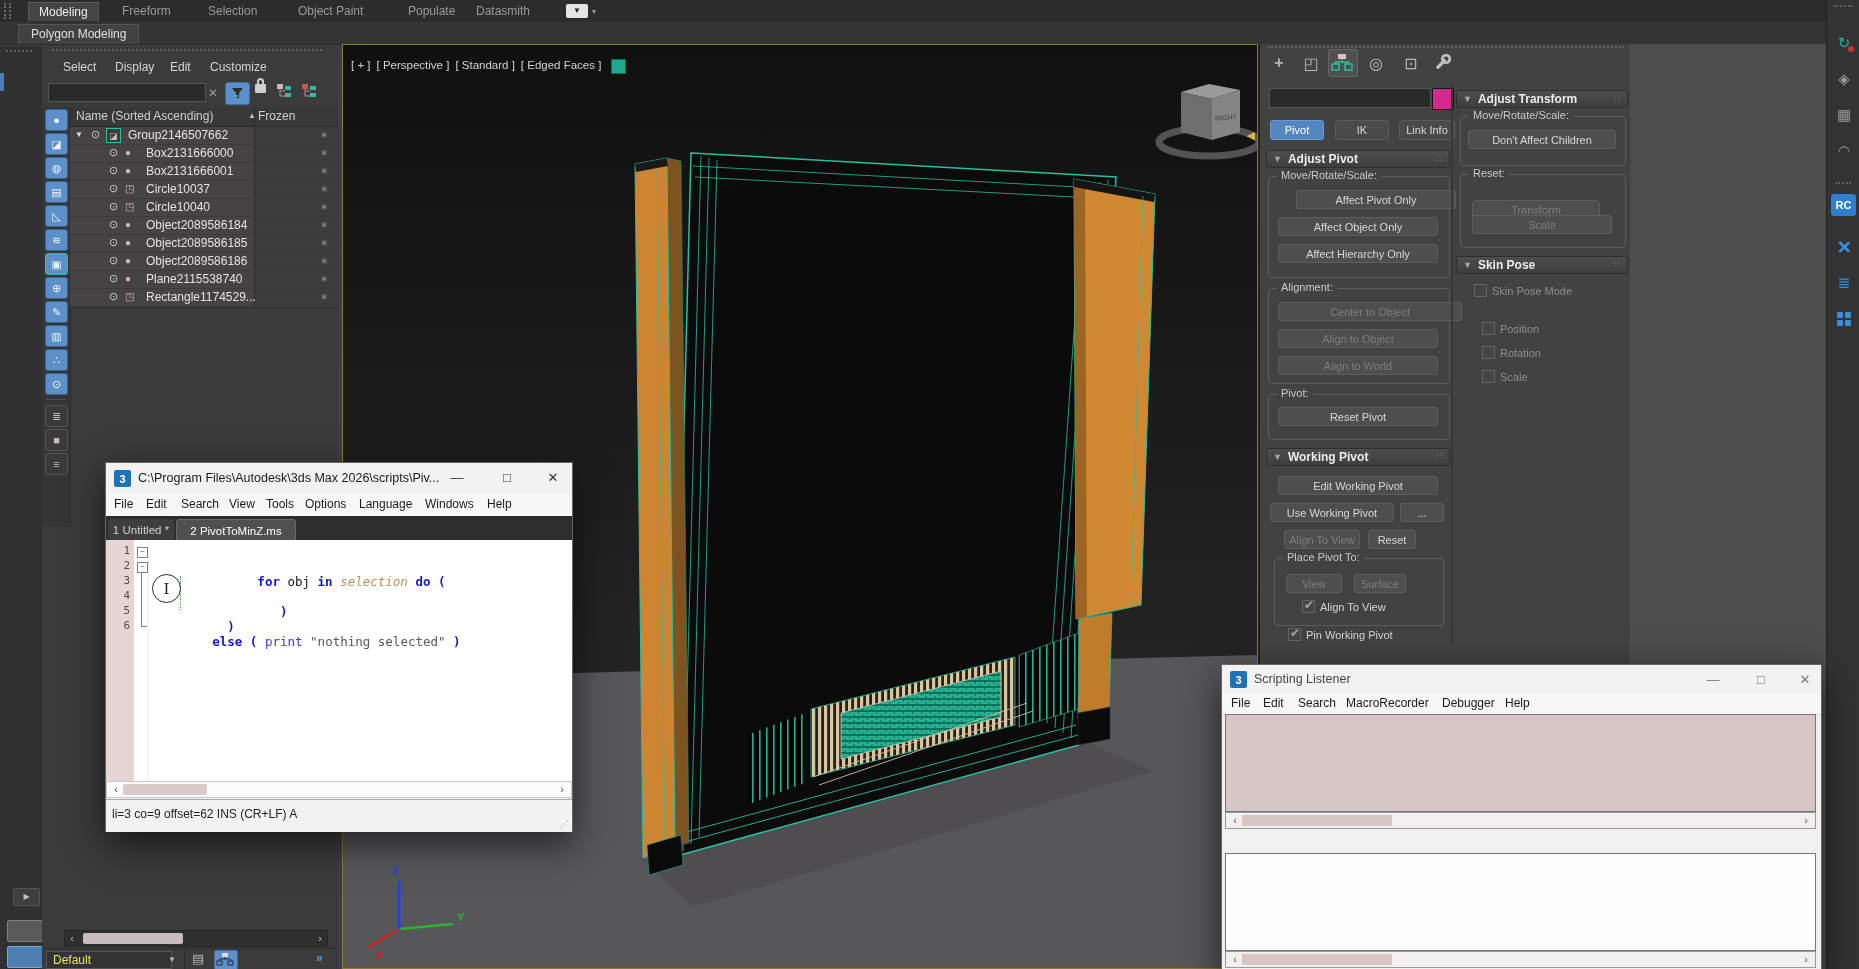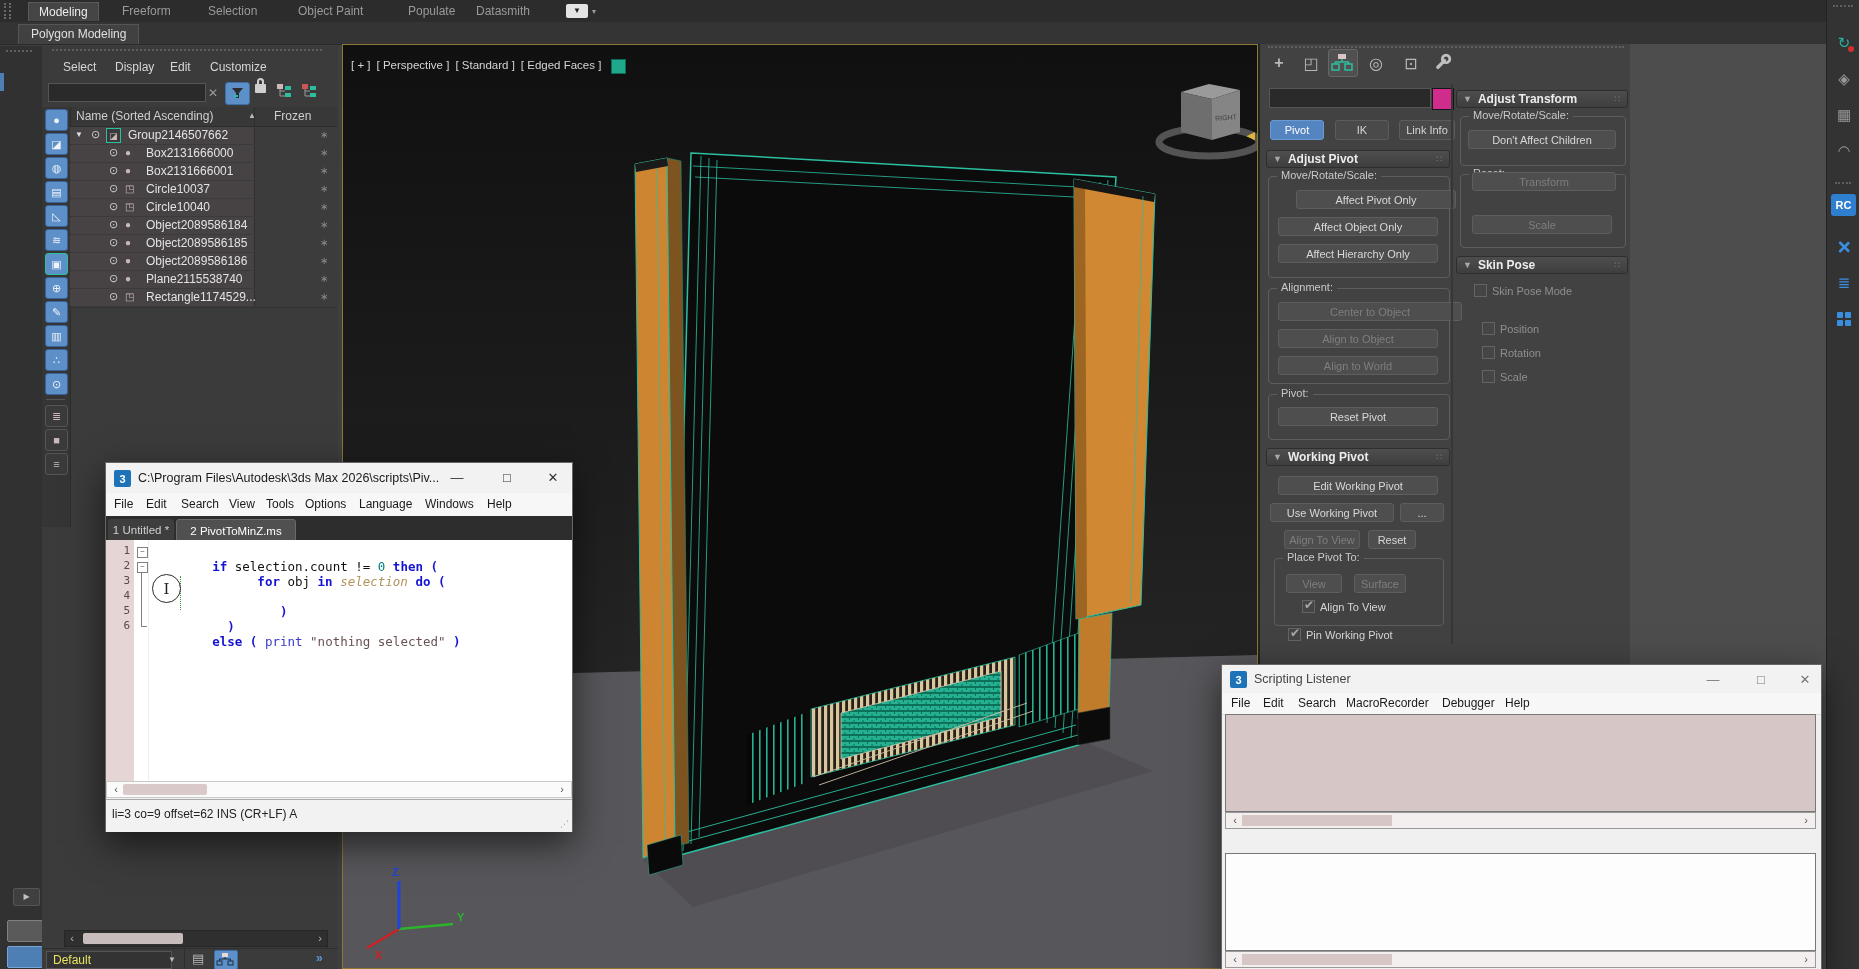--- a/index.html
+++ b/index.html
@@ -157,21 +157,21 @@
           <rect x="10" y="4" width="6" height="4" fill="#2bbf9f"></rect>
           <rect x="10" y="11" width="6" height="4" fill="#2bbf9f"></rect>
           <path d="M5 7v7h5 M5 9h5" stroke="#9a9a9a" fill="none"></path>
         </svg>
     </div>
 
     <div class="xhdr">
       <span class="abs" style="left:6px;top:2px">Name (Sorted Ascending)</span>
       <span class="abs" style="left:178px;top:4px;font-size:8px;color:#bbb">▲</span>
       <span class="abs" style="left:184px;top:0;width:1px;height:19px;background:#2e2e2e"></span>
-      <span class="abs" style="left:204px;top:2px">Frozen</span>
+      <span class="abs" style="left:188px;top:2px">Frozen</span>
     </div>
 
     <div class="filtercol">
       <div class="ficon" style="top:2px">●</div>
       <div class="ficon" style="top:26px">◪</div>
       <div class="ficon" style="top:50px">◍</div>
       <div class="ficon" style="top:74px">▤</div>
       <div class="ficon" style="top:98px">◺</div>
       <div class="ficon" style="top:122px">≋</div>
       <div class="ficon teal" style="top:146px">▣</div>
@@ -450,21 +450,21 @@
       <span>Adjust Transform</span>
       <span class="grip">∷</span>
     </div>
     <div class="grp" style="left:200px;top:72px;width:164px;height:48px">
       <span class="grplabel">Move/Rotate/Scale:</span>
     </div>
     <div class="btn3d" style="left:208px;top:86px;width:148px">Don't Affect Children</div>
     <div class="grp" style="left:200px;top:130px;width:164px;height:72px">
       <span class="grplabel">Reset:</span>
     </div>
-    <div class="btn3d dim" style="left:212px;top:128px;width:144px">Transform</div>
+    <div class="btn3d dim" style="left:212px;top:156px;width:128px">Transform</div>
     <div class="btn3d dim" style="left:212px;top:171px;width:140px">Scale</div>
 
     <div class="rollhead" style="left:196px;top:212px;width:172px">
       <span class="arr">▼</span>
       <span>Skin Pose</span>
       <span class="grip">∷</span>
     </div>
     <div class="chk" style="left:214px;top:240px"></div>
     <div class="chklbl dim" style="left:232px;top:241px">Skin Pose Mode</div>
     <div class="chk" style="left:222px;top:278px"></div>
@@ -535,23 +535,20 @@
         <span class="lnum" style="top:79px">6</span>
       </div>
       <div id="foldcol">
         <div class="fbox" style="top:7px">−</div>
         <div class="fbox" style="top:22px">−</div>
         <div class="abs" style="left:7px;top:33px;width:1px;height:53px;background:#808080"></div>
         <div class="abs" style="left:7px;top:86px;width:6px;height:1px;background:#808080"></div>
       </div>
 
       <div class="abs" style="left:74px;top:36px;height:34px;border-left:1px dotted #3a9a3a"></div>
-      <div class="codeline" style="top:4px">
-        <span class="tk kw">if </span><span class="tk pl">selection.count != </span><span class="tk num">0 </span><span class="tk kw">then </span><span class="tk kw">(</span>
-      </div>
       <div class="codeline" style="top:19px;padding-left:6ch">
         <span class="tk kw">for </span><span class="tk pl">obj </span><span class="tk kw">in </span><span class="tk glob">selection </span><span class="tk kw">do </span><span class="tk kw">(</span>
       </div>
       <div class="codeline" style="top:49px;padding-left:9ch">
         <span class="tk kw">)</span>
       </div>
       <div class="codeline" style="top:64px;padding-left:2ch">
         <span class="tk kw">)</span>
       </div>
       <div class="codeline" style="top:79px">

